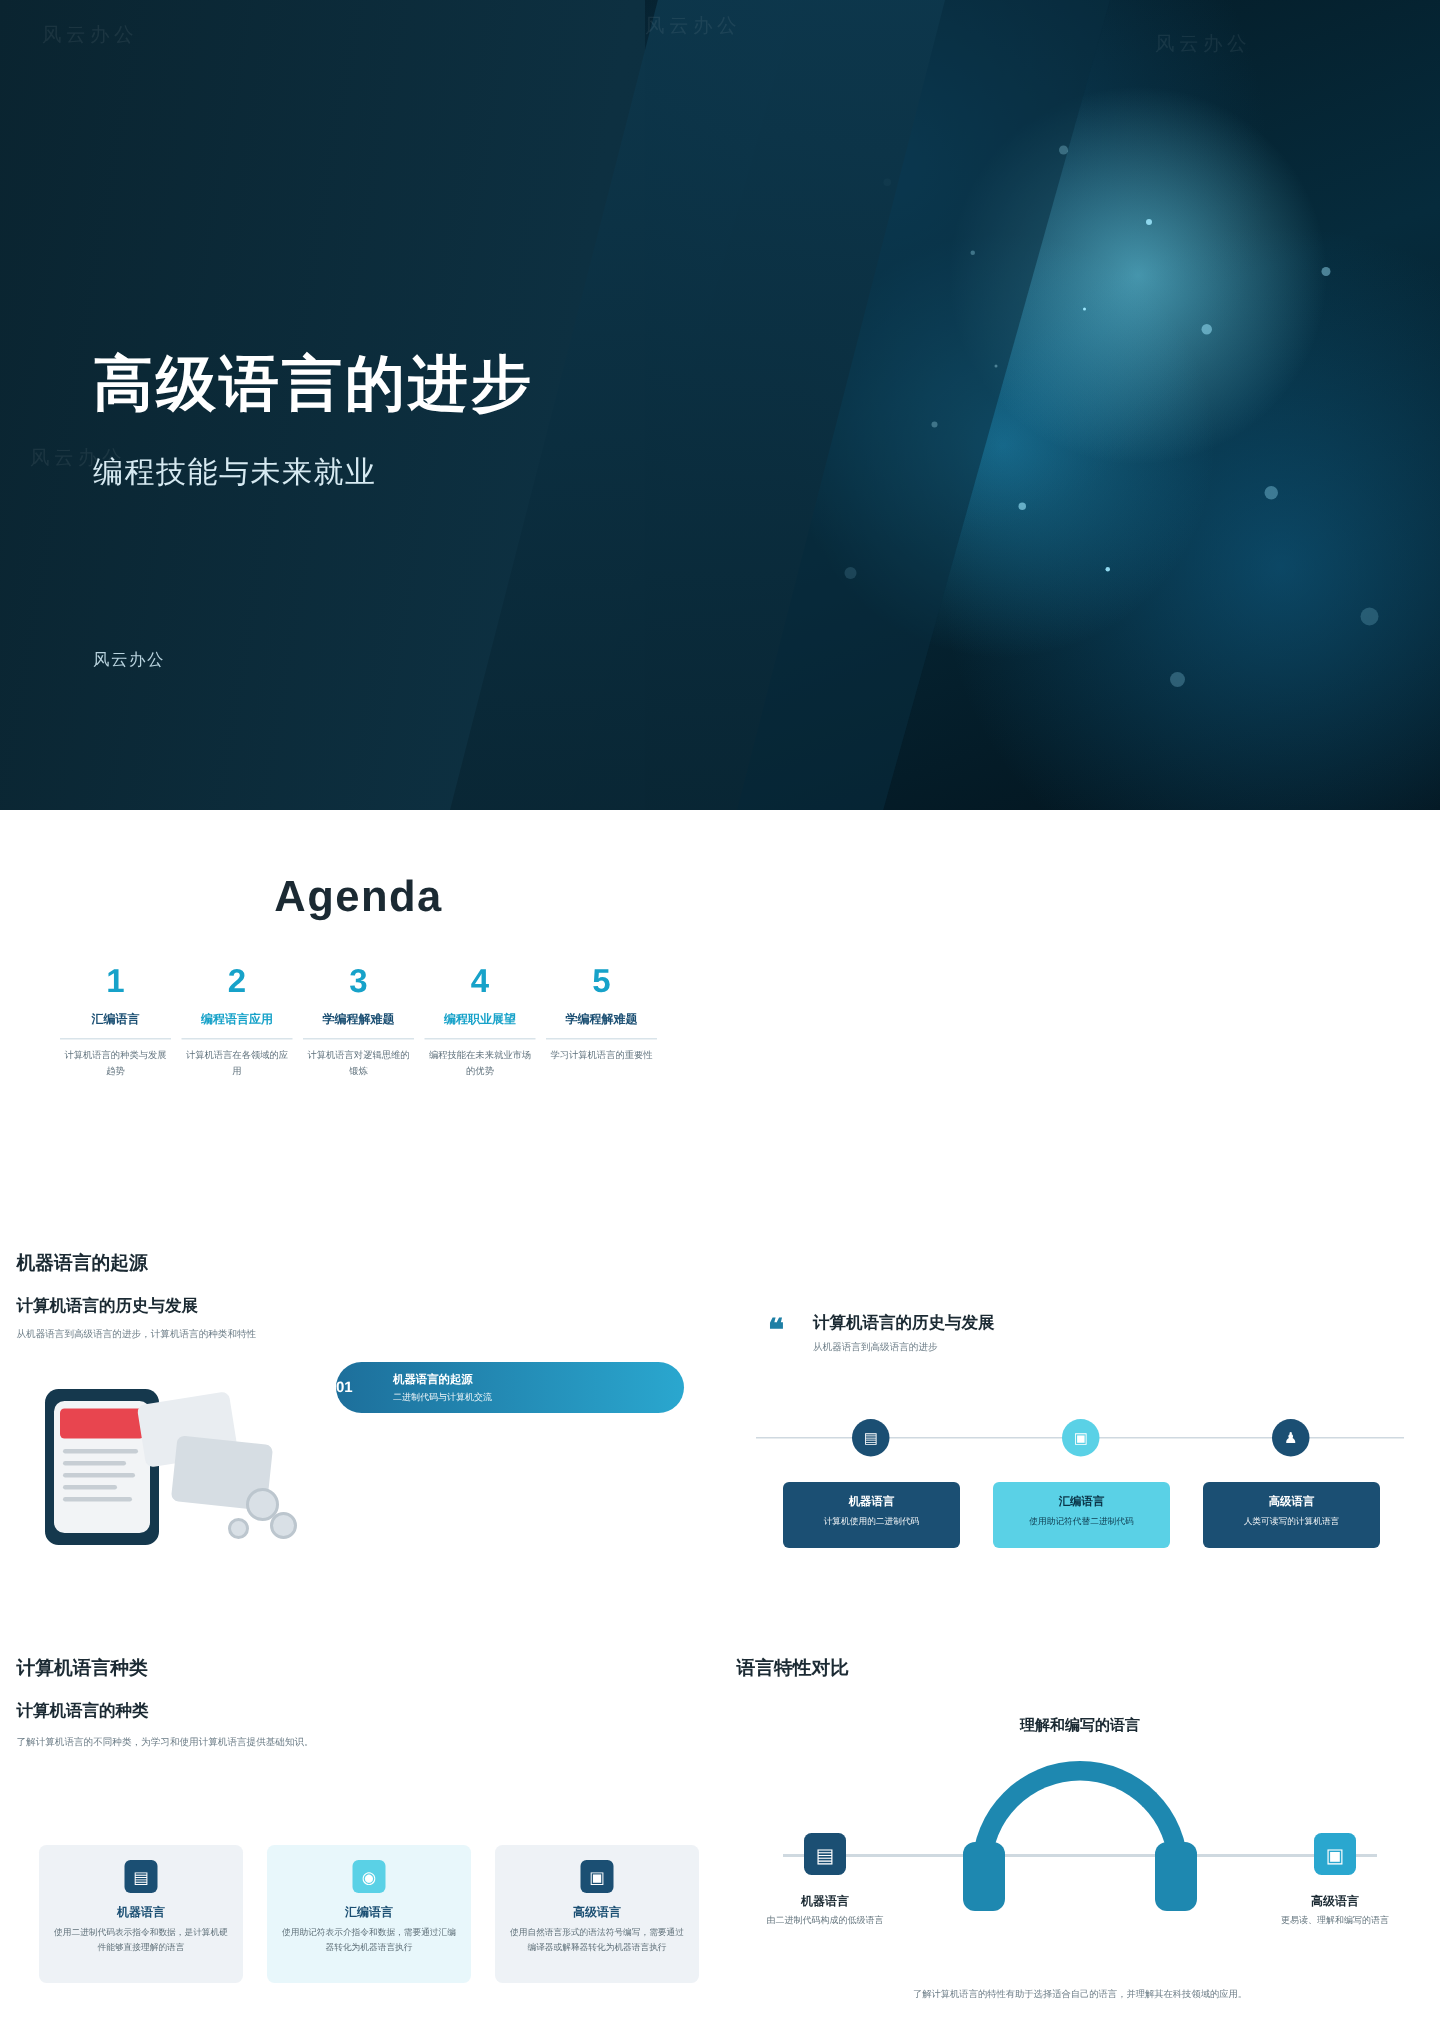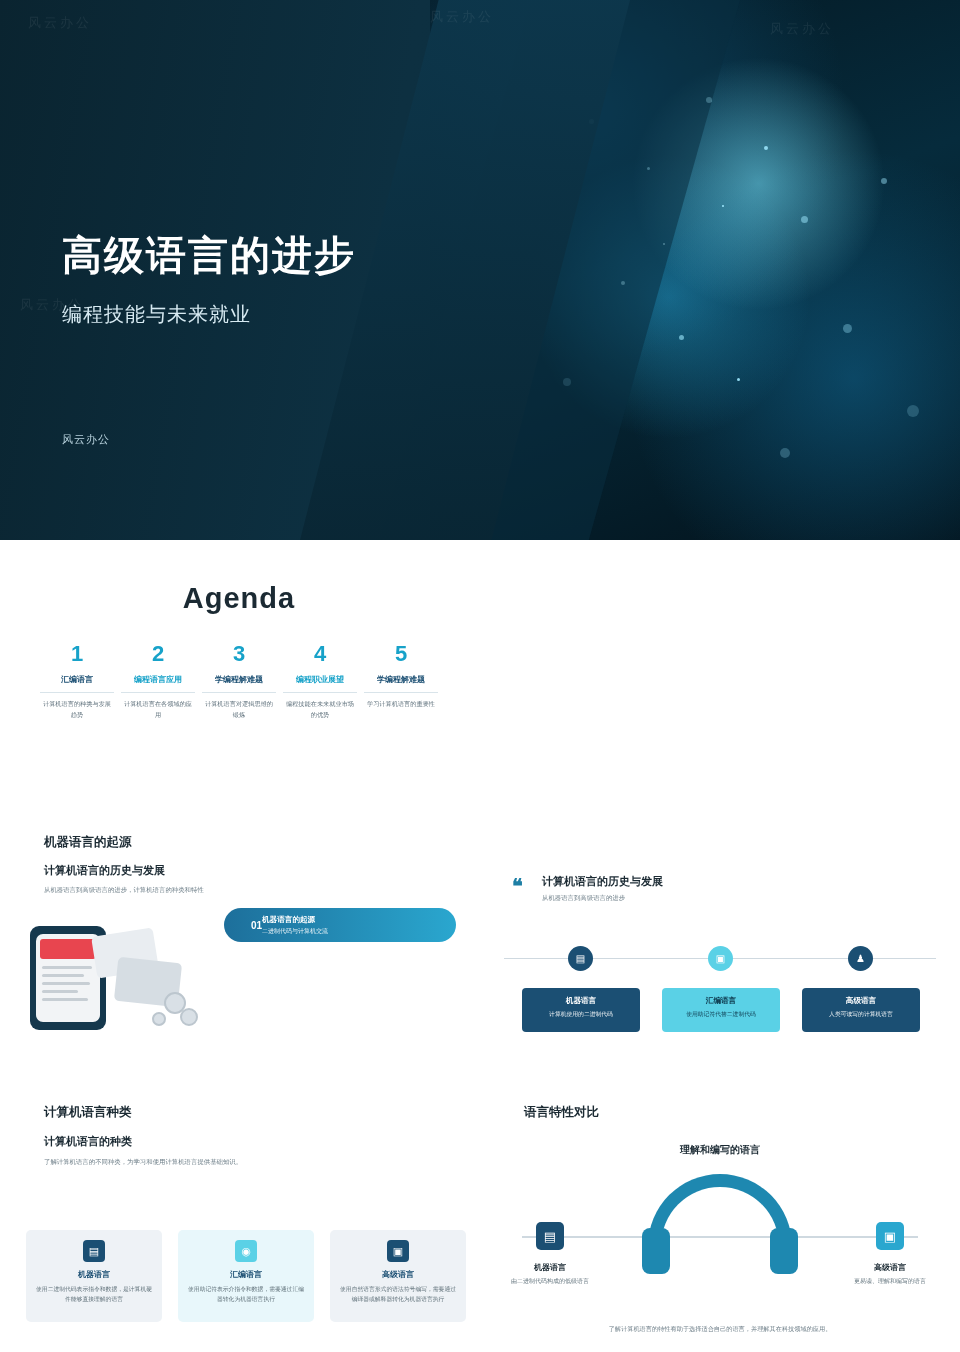--- a/index.html
+++ b/index.html
@@ -79,38 +79,38 @@
     position:absolute; top:0; left:250px; width:320px; height:272px;
     background: linear-gradient(180deg, rgba(11,50,68,.95), rgba(8,36,50,.95));
     clip-path: polygon(45% 0, 100% 0, 55% 100%, 0% 100%);
   }
   .ag-rt { position:absolute; right:30px; top:112px; text-align:right; }
   .ag-rt-h { color:#fff; font-size:14px; font-weight:bold; letter-spacing:1px; }
   .ag-rt-s { color:#bdd6e0; font-size:8.5px; margin-top:8px; }
 
   
   .grid { display:flex; flex-wrap:wrap; width:960px; height:540px; flex:none; }
-  .quad { width:480px; height:270px; padding:22px 44px; position:relative; }
+  .quad { width:480px; height:270px; padding:22px 11px; position:relative; }
   .q-head { font-size:12.5px; font-weight:bold; color:#1b2a33; }
   .q-sub { font-size:11px; font-weight:bold; color:#1b2a33; margin-top:12px; }
   .q-note { font-size:6.4px; color:#6b7c86; margin-top:7px; line-height:1.7; }
 
   
   .illus { position:absolute; left:24px; top:96px; width:190px; height:130px; }
   .ill-phone { position:absolute; left:6px; top:18px; width:76px; height:104px; border-radius:9px; background:#15384d; }
   .ill-screen { position:absolute; left:12px; top:26px; width:64px; height:88px; border-radius:7px; background:#f2f4f6; }
   .ill-redbar { position:absolute; left:16px; top:31px; width:56px; height:20px; background:#e8454f; border-radius:3px; }
   .ill-line { position:absolute; background:#c7ced4; height:3px; border-radius:2px; }
   .ill-card { position:absolute; left:70px; top:24px; width:62px; height:42px; background:#e9edf1; border-radius:5px; transform:rotate(-9deg); }
   .ill-card2 { position:absolute; left:92px; top:52px; width:64px; height:44px; background:#d6dde3; border-radius:5px; transform:rotate(6deg); }
   .ill-coin { position:absolute; border-radius:50%; background:#d9e0e6; border:2px solid #bcc6ce; }
 
   .steps { position:absolute; right:24px; top:96px; width:232px; }
   .step { display:flex; align-items:center; height:34px; margin-bottom:11px; border-radius:17px; padding-left:0; color:#fff; }
-  .step-n { width:38px; text-align:right; font-size:10px; font-weight:bold; }
+  .step-n { width:38px; text-align:left; font-size:10px; font-weight:bold; }
   .step-tx { flex:1; padding-right:12px; }
   .step-t { font-size:7.6px; font-weight:bold; }
   .step-d { font-size:6px; margin-top:2px; opacity:.92; }
 
   
   .quote { position:absolute; left:32px; top:62px; font-size:20px; color:#1e7fa5; font-weight:bold; font-family:"Liberation Serif", serif; }
   .q4-h { position:absolute; left:62px; top:62px; font-size:11px; font-weight:bold; color:#1b2a33; }
   .q4-s { position:absolute; left:62px; top:82px; font-size:6.4px; color:#6b7c86; }
   .tl-line { position:absolute; left:24px; right:24px; top:146px; height:1px; background:#cfd9e0; }
   .tl-node { position:absolute; top:134px; width:25px; height:25px; border-radius:50%; display:flex; align-items:center; justify-content:center; color:#fff; font-size:10px; }

